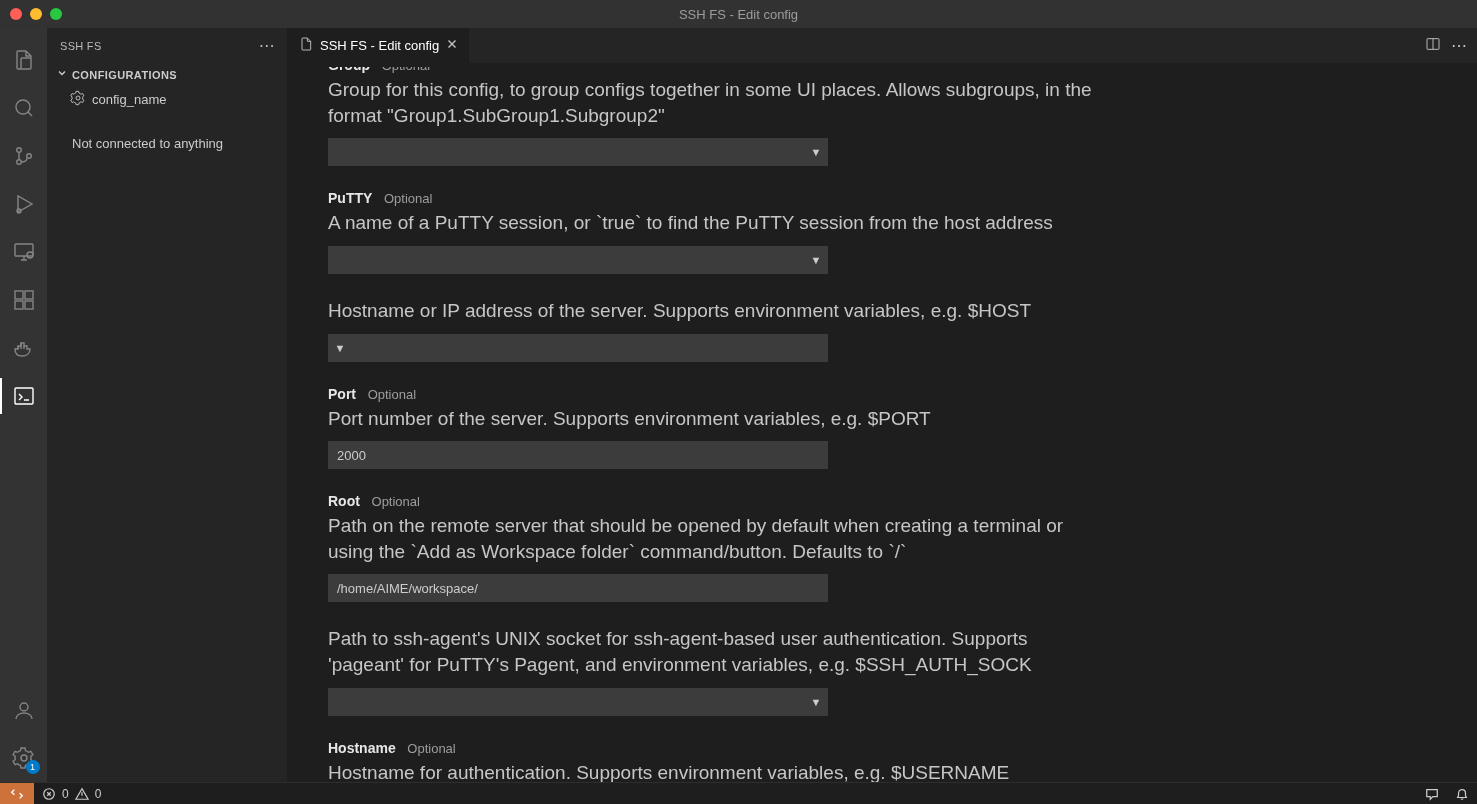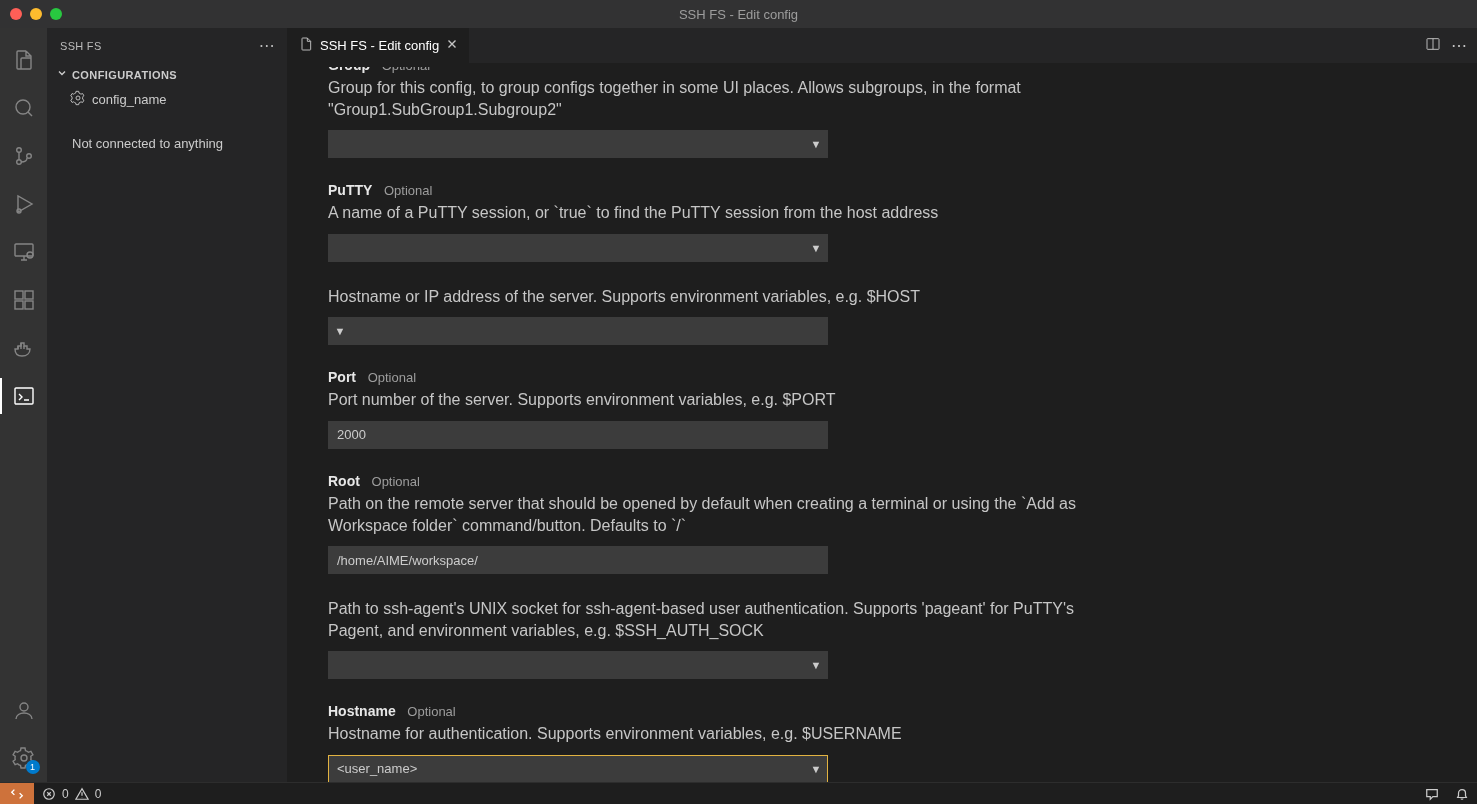--- a/index.html
+++ b/index.html
@@ -113,21 +113,21 @@
     flex: 1; overflow-y: auto; padding: 0 40px 40px 40px;
     scrollbar-width: thin;
   }
   .editor-content::-webkit-scrollbar { width: 10px; }
   .editor-content::-webkit-scrollbar-thumb { background: #424242; }
 
   .form-row { margin-top: 24px; max-width: 780px; }
   .form-row.cut { margin-top: 4px; } 
   .field-title { font-size: 14px; font-weight: 700; color: #e7e7e7; }
   .field-optional { font-size: 13px; color: #9d9d9d; font-weight: 400; margin-left: 8px; }
-  .field-desc { font-size: 16px; color: #c6c6c6; margin-top: 4px; line-height: 1.35; }
+  .field-desc { font-size: 19px; color: #c6c6c6; margin-top: 4px; line-height: 1.35; }
   .field-control {
     margin-top: 10px; height: 28px; width: 500px;
     background: #3c3c3c; color: #cccccc; border: 1px solid #3c3c3c;
     display: flex; align-items: center; position: relative;
     font-size: 13px;
   }
   .field-control.focused { border: 1px solid #e2b341; }
   .field-input {
     flex: 1; height: 100%; background: transparent; border: 0; outline: 0;
     color: #cccccc; font-size: 13px; padding: 0 8px;

